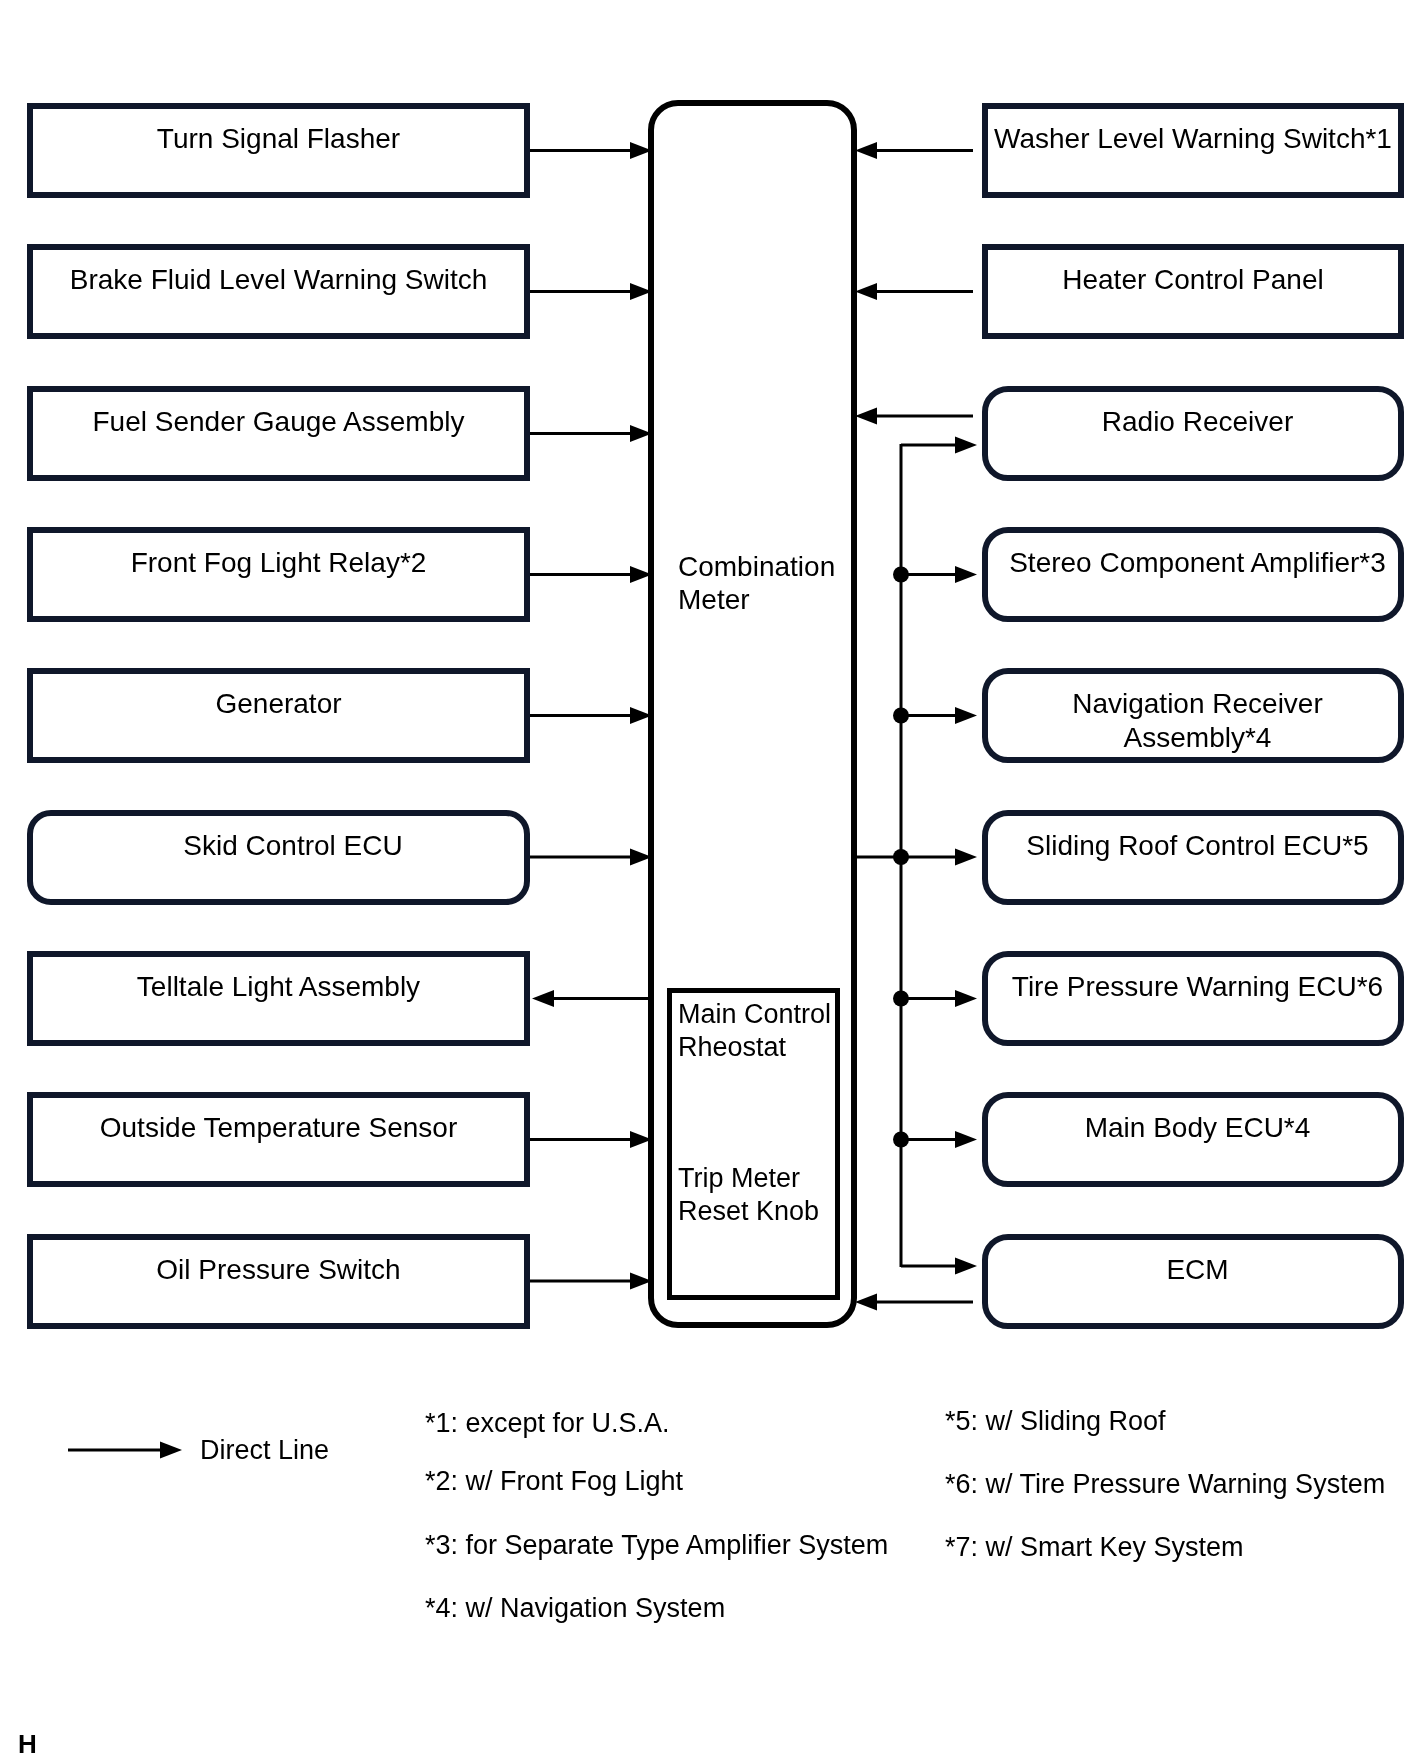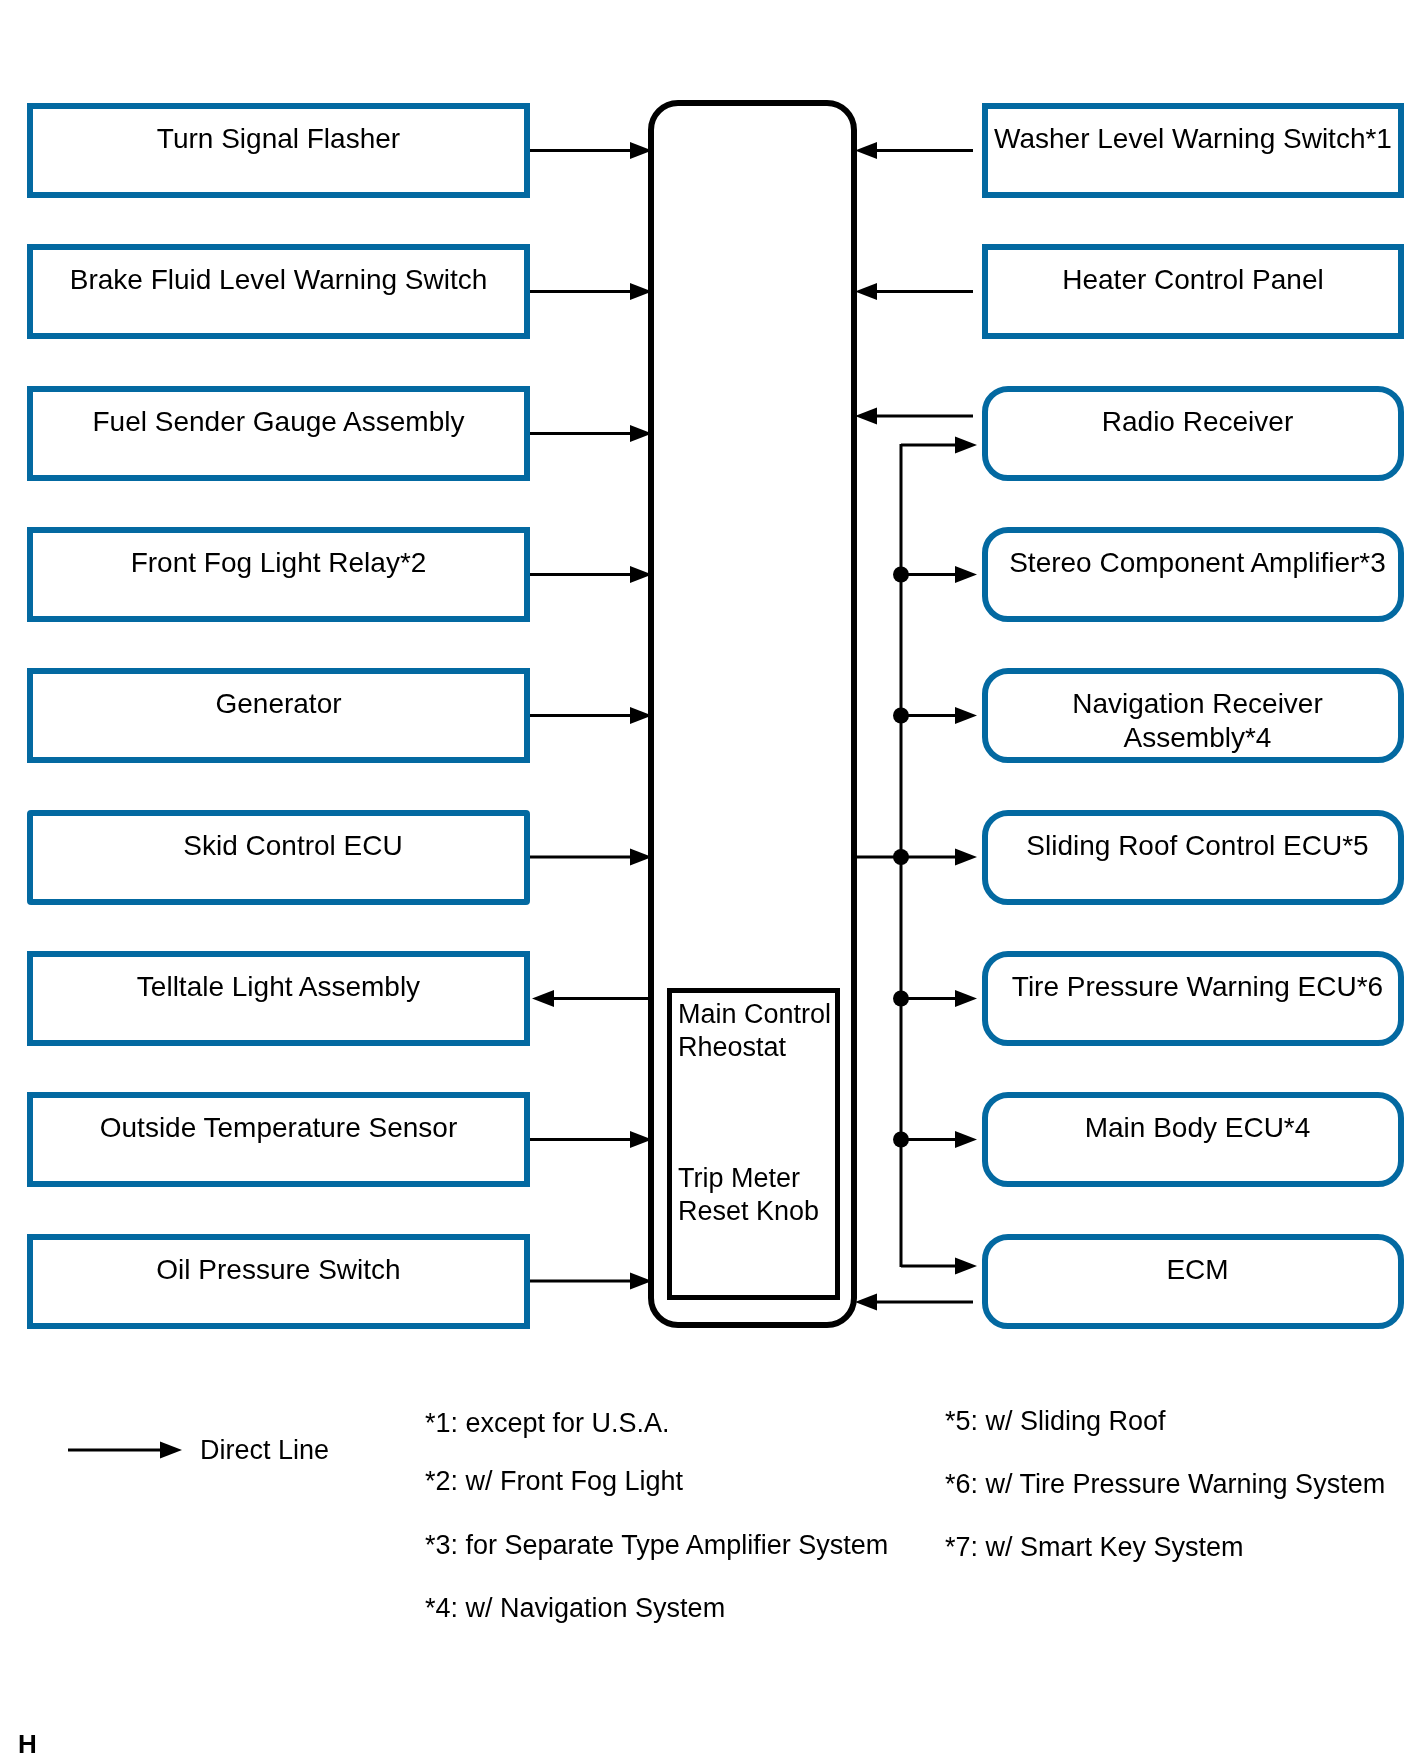--- a/index.html
+++ b/index.html
@@ -7,32 +7,32 @@
     position:relative;
     width:1424px;height:1763px;
     background:#ffffff;
     font-family:"Liberation Sans", sans-serif;
     color:#000;
     overflow:hidden;
   }
   .box{
     position:absolute;
     box-sizing:border-box;
-    border:6px solid #0369a1;
+    border:6px solid #0f172a;
     background:#fff;
     height:95px;
     text-align:center;
     padding-top:13px;
     font-size:28px;
     line-height:1.2;
   }
   .box.left{left:27px;width:503px;}
   .box.right{left:973px;width:422px;margin-left:9px;}
   .round{border-radius:26px;padding-left:9px;}
-  .round-big{border-radius:4px;padding-left:29px;}
+  .round-big{border-radius:24px;padding-left:29px;}
   #meter{
     position:absolute;
     box-sizing:border-box;
     left:648px;top:100px;width:209px;height:1228px;
     border:6px solid #000;border-radius:30px;
     background:#fff;
   }
   #meter-label{
     position:absolute;
     left:678px;top:550px;width:172px;
@@ -77,20 +77,21 @@
   <div class="box left" style="top:244px">Brake Fluid Level Warning Switch</div>
   <div class="box left" style="top:386px">Fuel Sender Gauge Assembly</div>
   <div class="box left" style="top:527px">Front Fog Light Relay*2</div>
   <div class="box left" style="top:668px">Generator</div>
   <div class="box left round-big" style="top:810px">Skid Control ECU</div>
   <div class="box left" style="top:951px">Telltale Light Assembly</div>
   <div class="box left" style="top:1092px">Outside Temperature Sensor</div>
   <div class="box left" style="top:1234px">Oil Pressure Switch</div>
 
   <div id="meter"></div>
+  <div id="meter-label">Combination Meter</div>
   <div id="inner-box"></div>
   <div id="light-control-label">Main Control Rheostat</div>
   <div id="trip-meter-label">Trip Meter Reset Knob</div>
 
   <div class="box right" style="top:103px">Washer Level Warning Switch*1</div>
   <div class="box right" style="top:244px">Heater Control Panel</div>
   <div class="box right round" style="top:386px">Radio Receiver</div>
   <div class="box right round" style="top:527px">Stereo Component Amplifier*3</div>
   <div class="box right round" style="top:668px">Navigation Receiver Assembly*4</div>
   <div class="box right round" style="top:810px">Sliding Roof Control ECU*5</div>

